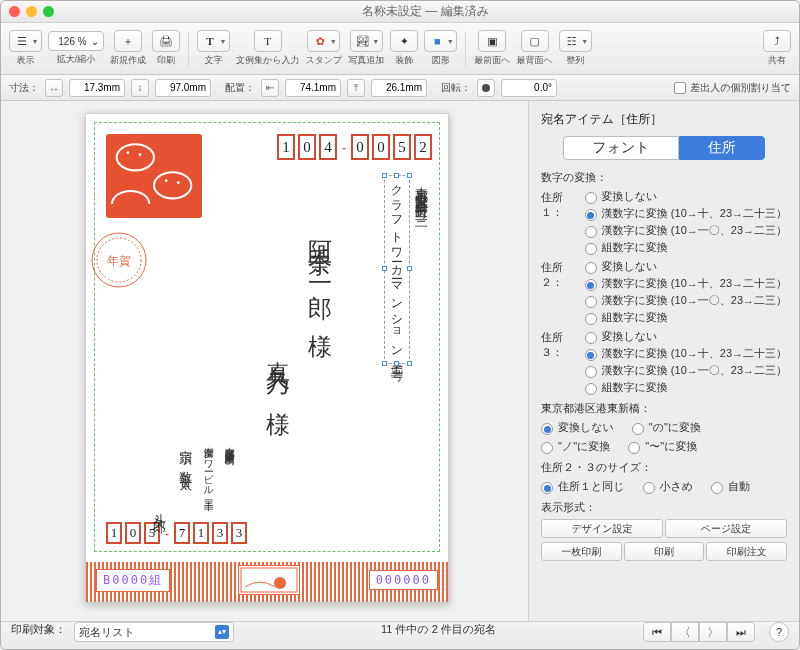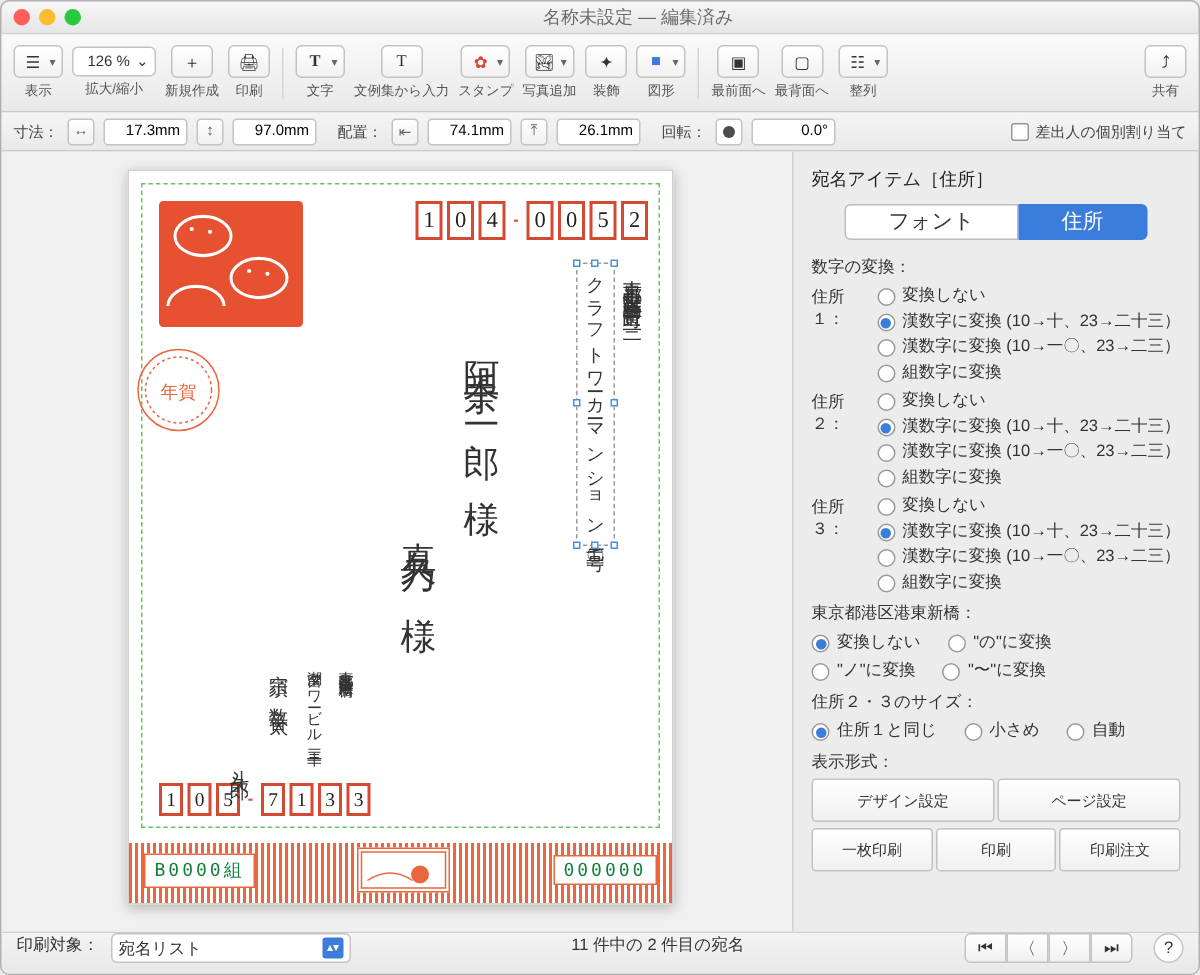--- a/index.html
+++ b/index.html
@@ -41,39 +41,39 @@
 .hnd.tl{top:-3px;left:-3px}.hnd.tr{top:-3px;right:-3px}.hnd.bl{bottom:-3px;left:-3px}.hnd.br{bottom:-3px;right:-3px}
 .hnd.ml{top:50%;left:-3px;margin-top:-3px}.hnd.mr{top:50%;right:-3px;margin-top:-3px}
 .hnd.mt{top:-3px;left:50%;margin-left:-3px}.hnd.mb{bottom:-3px;left:50%;margin-left:-3px}
 .recipient-names{position:absolute;top:108px;right:112px;display:flex;gap:10px;font-size:24px;font-family:"Hiragino Mincho ProN",serif}
 .recipient-names .col{writing-mode:vertical-rl;text-orientation:upright;letter-spacing:6px}
 .sender{position:absolute;bottom:90px;left:62px;display:flex;gap:4px}
 .sender .col{writing-mode:vertical-rl;text-orientation:upright;font-size:10px;font-family:"Hiragino Mincho ProN",serif;letter-spacing:1px;line-height:1.7}
 .sender .nm{font-size:13px;letter-spacing:3px}
 .bottom-strip{position:absolute;bottom:0;left:0;right:0;height:40px;background:repeating-linear-gradient(90deg,#e9663e 0 2px,transparent 2px 4px),#fff}
 .bottom-strip .row{position:absolute;left:10px;right:10px;top:2px;bottom:2px;display:flex;justify-content:space-between;align-items:center}
-.bbox{background:#fff;border:1px solid #e9663e;padding:2px 6px;color:#15803d;font-size:12px;letter-spacing:2px;font-family:monospace}
+.bbox{background:#fff;border:1px solid #e9663e;padding:2px 6px;color:#8b5cf6;font-size:12px;letter-spacing:2px;font-family:monospace}
 .bmid{width:62px;height:30px;background:#fff;border:1px solid #e9663e;display:flex;align-items:center;justify-content:center}
 .side{flex:1;overflow-y:auto;background:#ececec;padding:10px 12px 6px 12px}
 .side h3{font-size:12px;font-weight:normal;margin-bottom:8px;color:#222}
 .tabbar{display:flex;justify-content:center;margin-bottom:10px}
 .tab{padding:2px 28px;border:1px solid #bcbcbc;background:#fff;font-size:14px}
 .tab:first-child{border-radius:4px 0 0 4px}
 .tab:last-child{border-radius:0 4px 4px 0}
 .tab.active{background:#3b7ddb;color:#fff;border-color:#3b7ddb}
 .sec-lbl{font-size:11px;font-weight:normal;margin:6px 0 4px 0}
 .row{display:flex;align-items:flex-start;margin-bottom:4px}
 .row .rlbl{width:52px;font-size:11px;padding-top:1px}
 .opts{display:flex;flex-direction:column;gap:2px}
 .opt{display:flex;align-items:flex-end;gap:5px;font-size:11px;white-space:nowrap}
 .radio{width:12px;height:12px;border-radius:50%;border:1px solid #999;background:#fff;display:inline-flex;align-items:center;justify-content:center;flex-shrink:0}
 .radio.on::after{content:"";width:7px;height:7px;border-radius:50%;background:#3b7ddb}
 .hopts{display:flex;flex-wrap:wrap;gap:4px 18px}
 .btn-row{display:flex;gap:2px;margin-top:4px}
-.btn-row .b{flex:1;height:29px;border:1px solid #c3c3c3;background:linear-gradient(#fff,#f0f0f0);font-size:10px;display:flex;align-items:center;justify-content:center;border-radius:3px}
+.btn-row .b{flex:1;height:19px;border:1px solid #c3c3c3;background:linear-gradient(#fff,#f0f0f0);font-size:10px;display:flex;align-items:center;justify-content:center;border-radius:3px}
 .statusbar{height:34px;background:linear-gradient(#f3f3f3,#e6e6e6);border-top:1px solid #cfcfcf;display:flex;align-items:flex-start;padding:0 10px;gap:8px;font-size:11px;border-radius:0 0 6px 6px}
 .sel-combo{width:160px;height:20px;border:1px solid #c3c3c3;border-radius:4px;background:#fff;display:flex;align-items:center;padding:0 4px;justify-content:space-between}
 .sel-combo .arrow{width:14px;height:14px;background:#3b7ddb;border-radius:2px;display:flex;align-items:center;justify-content:center;color:#fff;font-size:8px;flex-direction:column;line-height:4px}
 .nav-btns{display:flex;gap:0;margin-left:auto}
 .nav-btns .nb{width:28px;height:20px;border:1px solid #c3c3c3;background:linear-gradient(#fff,#f0f0f0);display:flex;align-items:center;justify-content:center;font-size:11px}
 .nav-btns .nb:first-child{border-radius:4px 0 0 4px}
 .nav-btns .nb:last-child{border-radius:0 4px 4px 0}
 .qbtn{width:20px;height:20px;border:1px solid #c3c3c3;border-radius:10px;background:#fff;display:flex;align-items:center;justify-content:center;margin-left:6px}
 </style>
 </head>

